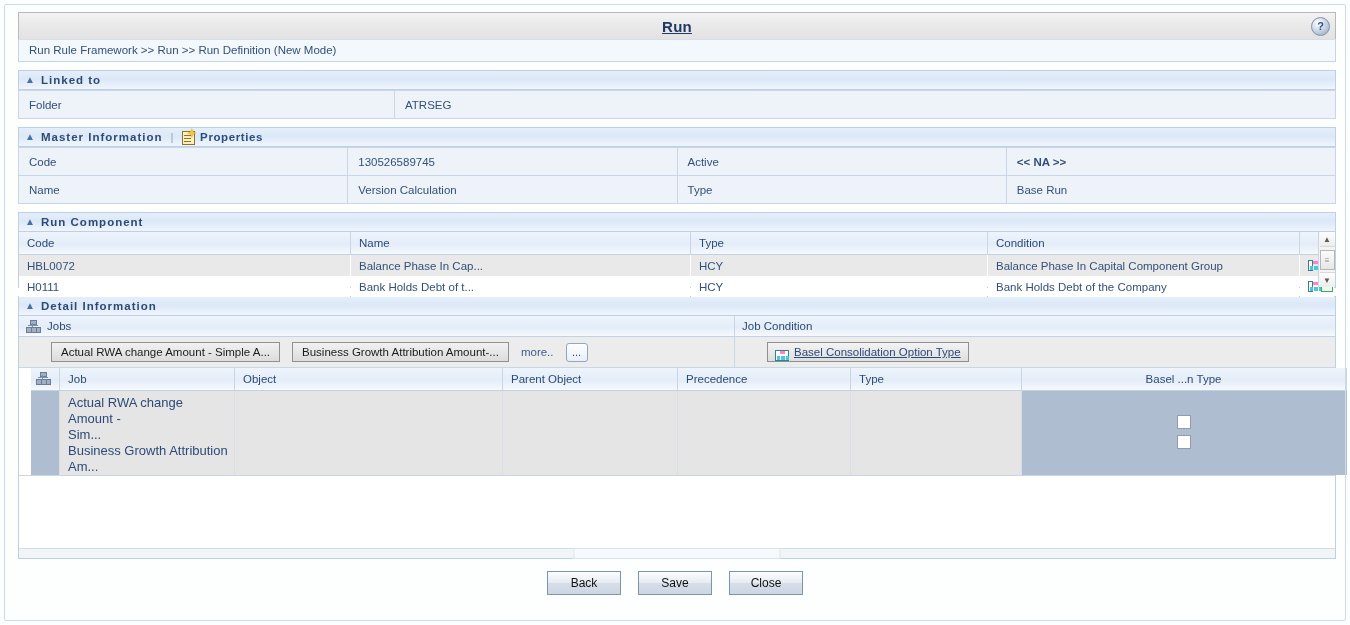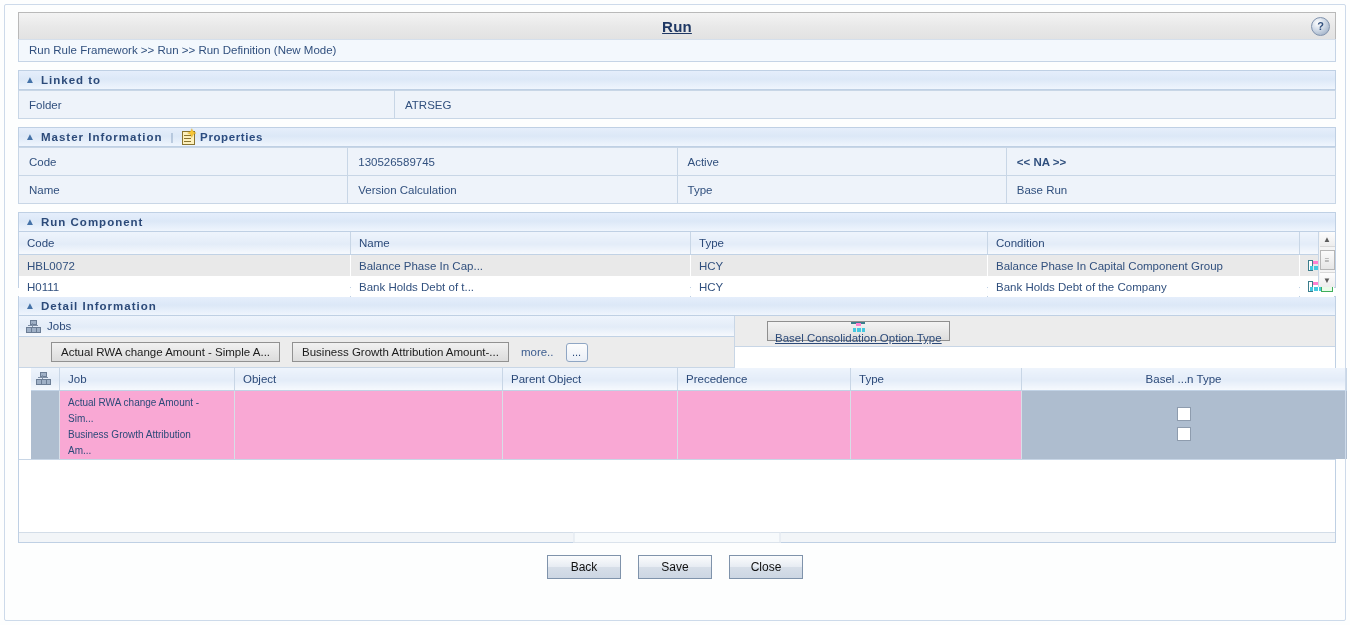--- a/index.html
+++ b/index.html
@@ -221,40 +221,40 @@
     background:linear-gradient(to bottom,#fdfdfd,#eaeff7);
     border:1px solid #8fa6c4; border-radius:3px;
     display:flex;align-items:center;justify-content:center;
     font-size:11px;color:#2c4a79; line-height:8px;
   }
   .jcbtn {
     height:18px; line-height:18px;
     background: linear-gradient(to bottom,#f3f3f3,#dedede);
     border:1px solid #8f8f8f;
     padding: 0 7px;
-    display:flex; align-items:center; gap:5px;
-    font-size:11.5px; color:#2c4a79;flex-direction:column;
+    display:flex; align-items:flex-end; gap:5px;
+    font-size:11.5px; color:#2c4a79;
   }
   .jcbtn span.lbl { text-decoration: underline; }
 
   
   table.jobs { width:100%; border-collapse:collapse; table-layout:fixed;margin-left:12px;}
   table.jobs th {
     height:20px;
     background: linear-gradient(to bottom,#eef4fc 0%,#e3ecf8 55%,#f6f9fd 100%);
     border-right:1px solid #c8d6e6; border-bottom:1px solid #c1d2e5;
     font-size:11.5px; font-weight:normal; color:#2c4a79; text-align:left;
     padding-left:8px;
   }
   table.jobs th.ctr { text-align:center; padding-left:0;}
   table.jobs th.ico { width:22px; padding-left:5px;}
   table.jobs td.cell {
-    background:#f9a8d4; border-right:1px solid #d7dee7;
+    background:#e5e5e5; border-right:1px solid #d7dee7;
     vertical-align: top; padding: 4px 6px 0 8px;
-    font-size:10px; color:#2c4a79; line-height:16px;
+    font-size:13px; color:#2c4a79; line-height:16px;
   }
   table.jobs td.gutter { background:#aebdcf; width:22px; border-right:1px solid #d7dee7;}
   table.jobs td.chkcell { background:#aebdcf; text-align:center; padding-top:4px;}
   .chk {
     width:12px;height:12px; background:#fff; border:1px solid #8e9cae;
     box-shadow: inset 0 0 0 1px #fff;
     display:inline-block; margin-bottom:3px;
   }
   .blankarea { height:72px; background:#ffffff; border-top:1px solid #c8d6e6;}
   .hsplit {
@@ -432,20 +432,23 @@
             <span>Jobs</span>
           </div>
           <div class="btnrow">
             <div class="chipbtn">Actual RWA change Amount - Simple A...</div>
             <div class="chipbtn">Business Growth Attribution Amount-...</div>
             <div class="morelink">more..</div>
             <div class="dotsbtn">...</div>
           </div>
         </div>
         <div>
+          <div class="subhead">
+            <span>Job Condition</span>
+          </div>
           <div class="btnrow">
             <div class="jcbtn">
               <span class="ico-hier">
                   <i class="top"></i>
                   <i class="b1"></i>
                   <i class="b2"></i>
                   <i class="b3"></i>
                 </span>
               <span class="lbl">Basel Consolidation Option Type</span>
             </div>

